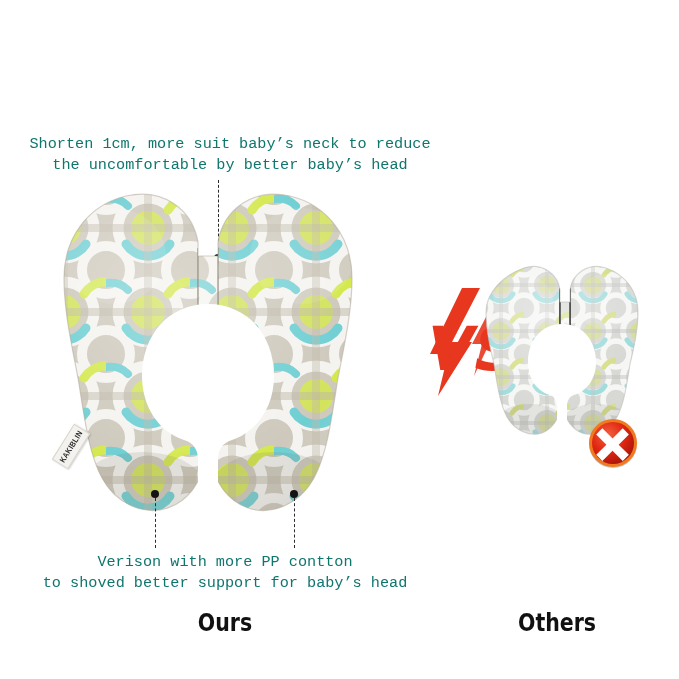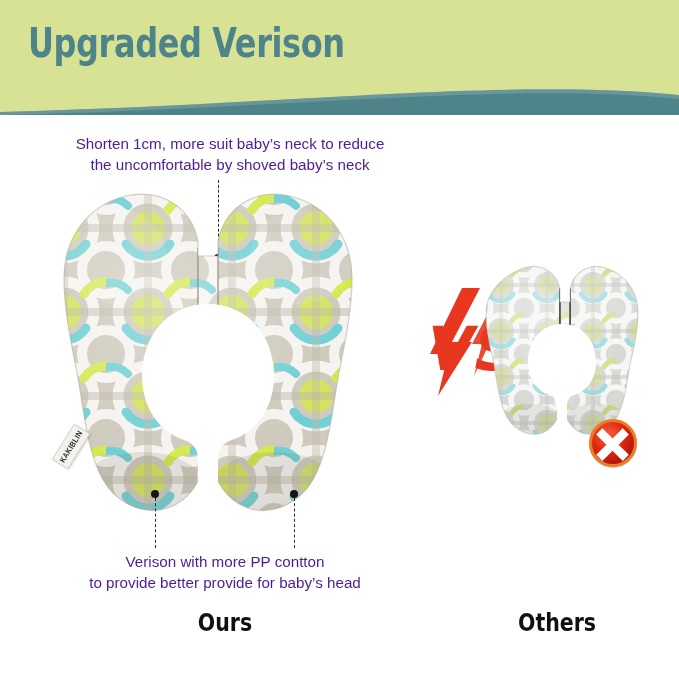--- a/index.html
+++ b/index.html
@@ -24,24 +24,25 @@
     color:#4e8489;
     transform:scaleX(0.80);
     transform-origin:left center;
     white-space:nowrap;
   }
 
   
   .anno{
     position:absolute;
     font-size:15.2px;
-    color:#4c1d95;
+    color:#0f766e;
     text-align:center;
     line-height:1.36;
     white-space:nowrap;
+    font-family:Liberation Mono, monospace;
   }
   .anno-top{left:0;top:134px;width:460px;}
   .anno-bottom{left:0;top:552px;width:450px;}
 
   
   .leader{position:absolute;border-left:1.6px dashed #2a2a2a;}
   .dot{position:absolute;width:8px;height:8px;border-radius:50%;background:#141414;}
 
   
   .pillow{position:absolute;}
@@ -81,32 +82,24 @@
     text-align:center;line-height:17px;
     letter-spacing:.3px;
     transform:scale(1,1.15);
   }
 </style>
 </head>
 <body>
 
 <div class="stage">
 
-  <div class="header-band">
-    <svg width="679" height="115" viewBox="0 0 679 115">
-      <path d="M0,0 H679 V95 C500,78 300,104 0,112 Z" fill="#d8e295"></path>
-      <path d="M0,112 C300,104 500,78 679,95 V115 H0 Z" fill="#4e8489"></path>
-      <path d="M0,112 C300,104 500,78 679,95 L679,99 C500,82 300,108 0,115 Z" fill="#7fa8a6" opacity=".55"></path>
-    </svg>
-    <div class="header-title">Upgraded Verison</div>
-  </div>
 
   <div class="anno anno-top">
     <div>Shorten 1cm, more suit baby’s neck to reduce</div>
-    <div>the uncomfortable by shoved baby’s neck</div>
+    <div>the uncomfortable by better baby’s head</div>
   </div>
 
   <div class="leader" style="left:218px;top:180px;height:76px;"></div>
   <div class="dot" style="left:214px;top:254px;"></div>
 
   <div class="pillow" style="left:22px;top:186px;">
     <svg width="368" height="352" viewBox="0 0 368 352">
       <defs>
         <clipPath id="oursClip">
           <path d="M62,58
@@ -229,21 +222,21 @@
   </div>
 
   <div class="dot" style="left:151px;top:490px;"></div>
   <div class="leader" style="left:155px;top:498px;height:50px;"></div>
 
   <div class="dot" style="left:290px;top:490px;"></div>
   <div class="leader" style="left:294px;top:498px;height:50px;"></div>
 
   <div class="anno anno-bottom">
     <div>Verison with more PP contton</div>
-    <div>to provide better provide for baby’s head</div>
+    <div>to shoved better support for baby’s head</div>
   </div>
 
   <div class="vs-wrap">
     <svg width="106" height="108" viewBox="0 0 106 108">
       <g fill="#e8371f">
         <polygon points="40,0 58,0 30,54 50,54 16,108 26,66 8,66"></polygon>
         <polygon points="78,2 86,2 62,50 70,50 52,88 60,56 50,56" opacity=".9"></polygon>
       </g>
       <text x="6" y="82" font-family="DejaVu Sans, sans-serif" font-size="60" font-weight="bold" font-style="italic" fill="#e8371f">VS</text>
     </svg>

